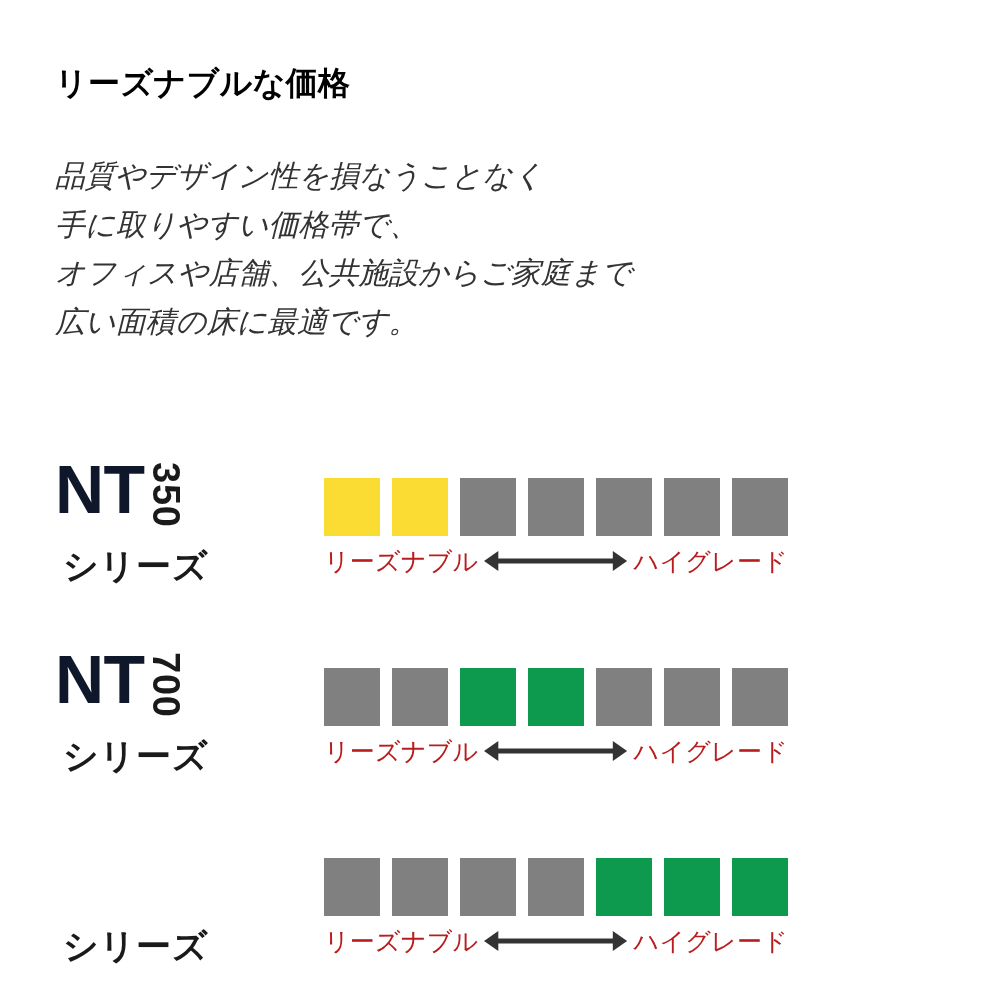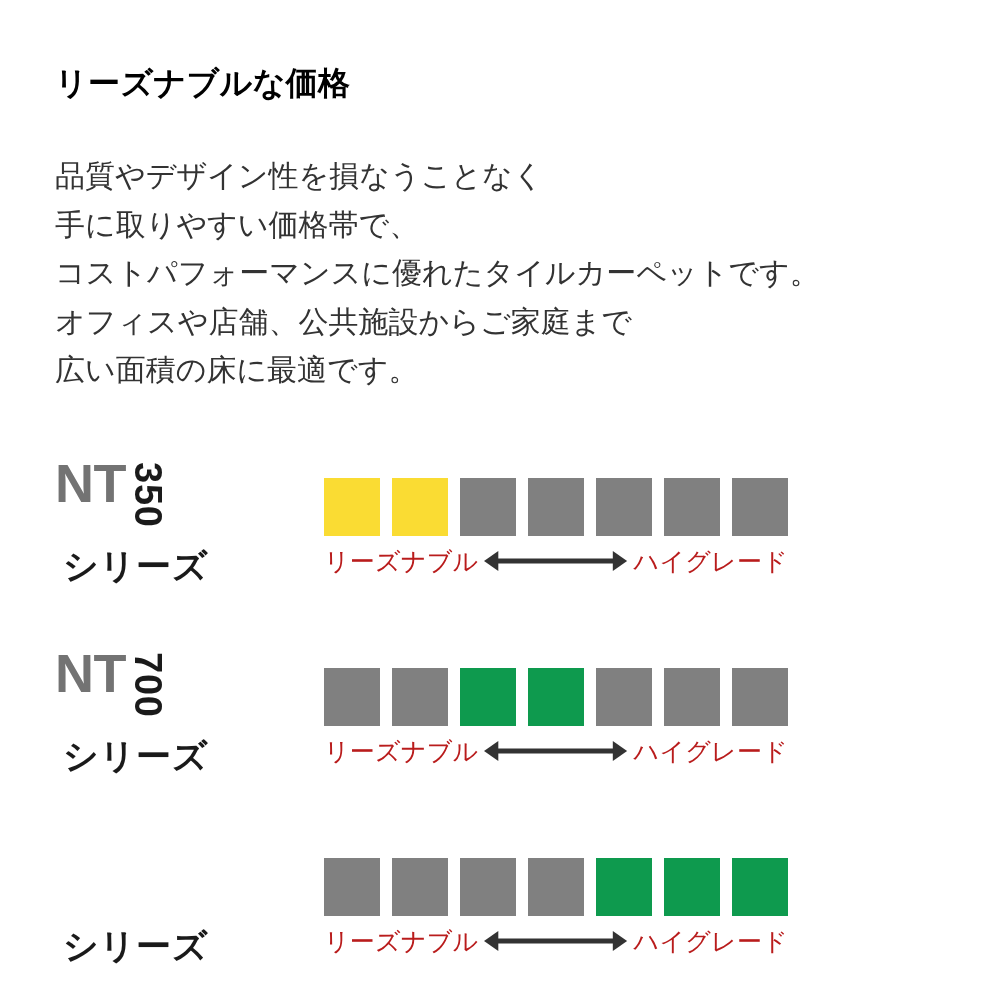--- a/index.html
+++ b/index.html
@@ -35,20 +35,21 @@
   }
 
   .bodycopy {
     position: absolute;
     left: 55px;
     top: 152px;
     font-size: 30px;
     font-weight: 400;
     color: #333333;
     line-height: 1.62;
+    font-style: italic;
   }
   .bodycopy .line {
     display: block;
     white-space: nowrap;
   }
 
   
   .series-row {
     position: absolute;
     left: 0;
@@ -69,23 +70,23 @@
   }
   .series-code {
     position: absolute;
     left: 0;
     top: 0;
     display: flex;
     align-items: flex-start;
     height: 74px;
   }
   .series-code-main {
-    font-size: 54px;
-    font-weight: 700;
-    color: #737373;
+    font-size: 68px;
+    font-weight: 700;
+    color: #0f172a;
     line-height: 0.86;
     letter-spacing: -0.01em;
     font-family: "Liberation Sans", "DejaVu Sans", sans-serif;
   }
   .series-code-num {
     font-size: 38px;
     font-weight: 700;
     color: #1a1a1a;
     line-height: 1;
     letter-spacing: 0.02em;
@@ -162,21 +163,20 @@
 </head>
 <body>
 
 <div class="page">
 
   <h1 class="headline">リーズナブルな価格</h1>
 
   <div class="bodycopy">
     <span class="line">品質やデザイン性を損なうことなく</span>
     <span class="line">手に取りやすい価格帯で、</span>
-    <span class="line">コストパフォーマンスに優れたタイルカーペットです。</span>
     <span class="line">オフィスや店舗、公共施設からご家庭まで</span>
     <span class="line">広い面積の床に最適です。</span>
   </div>
 
   <div class="series-row row-1">
     <div class="series-label">
       <div class="series-code">
         <span class="series-code-main">NT</span>
         <span class="series-code-num">350</span>
       </div>

